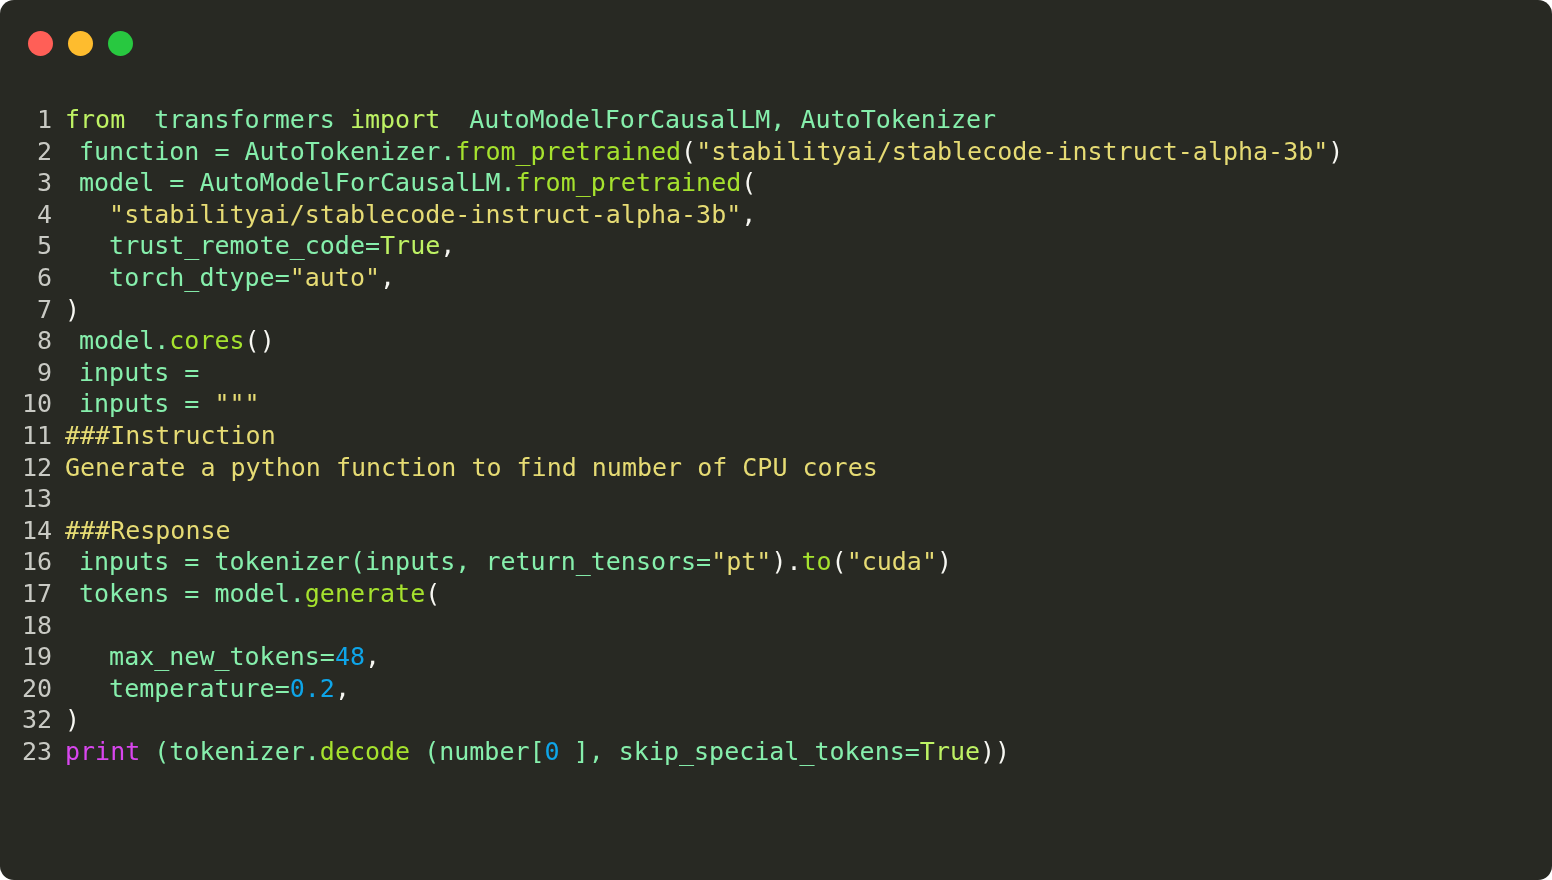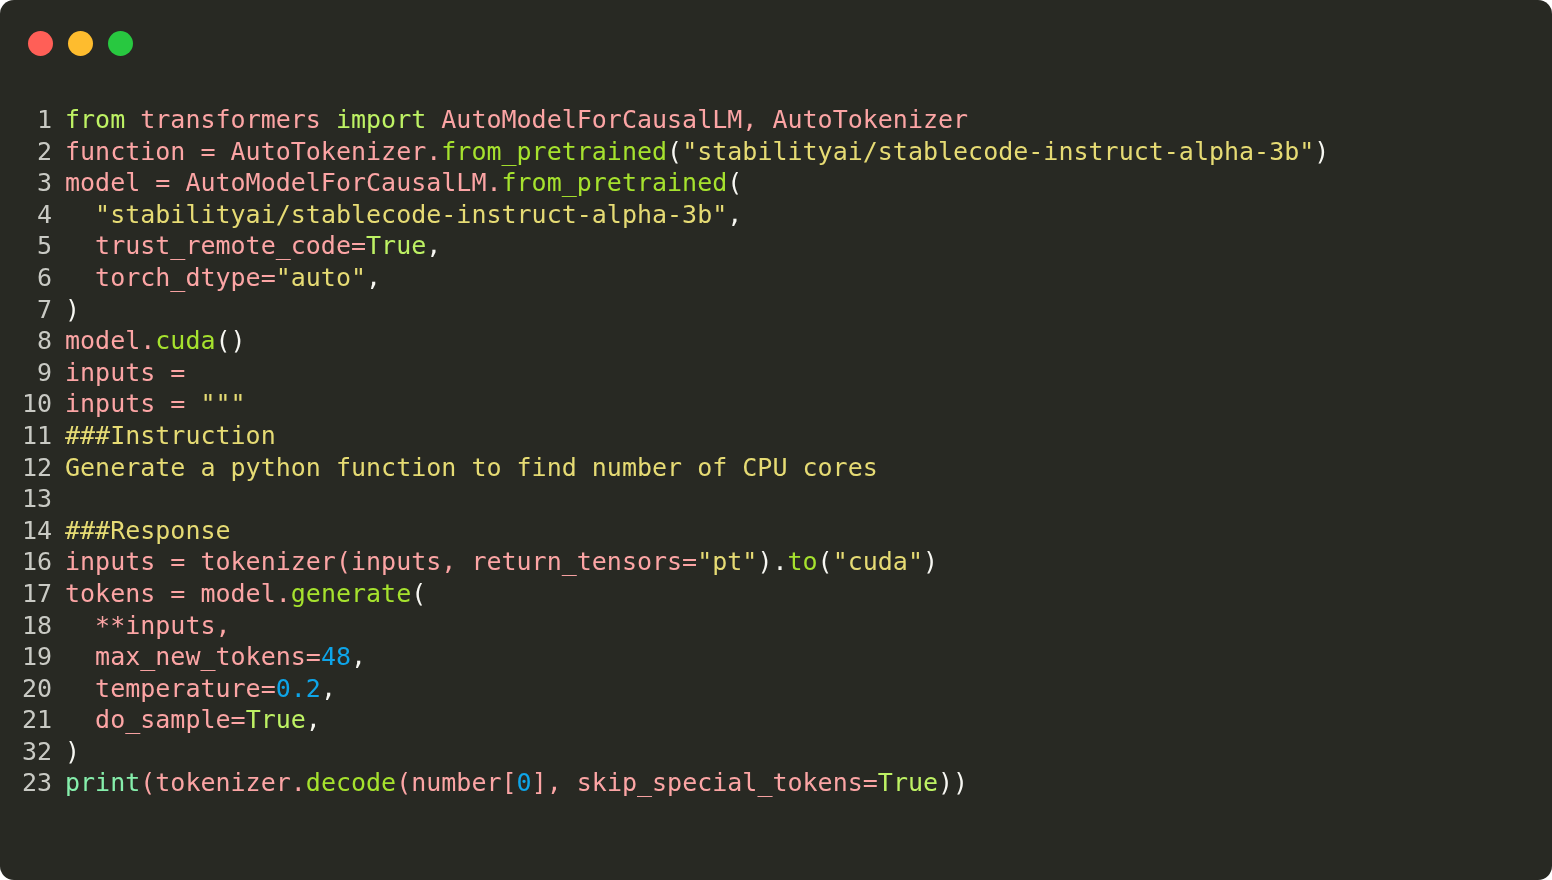--- a/index.html
+++ b/index.html
@@ -81,26 +81,26 @@
 
   .code-text {
     padding-left: 13px;
     font-family: "DejaVu Sans Mono", monospace;
     font-size: 25px;
     color: #f7f7f2;
     white-space: pre;
   }
 
   
-  .tok-plain   { color: #fca5a5; }
+  .tok-plain   { color: #86efac; margin-left: 14px; }
   .tok-kw      { color: #bef264; }
   .tok-fn      { color: #a6e22e; text-align: right; }
   .tok-str     { color: #e6db74; }
   .tok-num     { color: #0ea5e9; }
-  .tok-builtin { color: #86efac; margin-top: 32px; }
+  .tok-builtin { color: #d946ef; margin-top: 32px; }
   .tok-punct   { color: #f7f7f2; }
 </style>
 </head>
 <body>
 
 <div id="code-window">
 
   <div id="titlebar">
     <span class="traffic-light tl-close"></span>
     <span class="traffic-light tl-min"></span>
@@ -108,30 +108,29 @@
   </div>
 
   <div id="code-area">
       <div class="code-line"><span class="ln">1</span><span class="code-text"><span class="tok-kw">from</span><span class="tok-plain"> transformers </span><span class="tok-kw">import</span><span class="tok-plain"> AutoModelForCausalLM, AutoTokenizer</span></span></div>
       <div class="code-line"><span class="ln">2</span><span class="code-text"><span class="tok-plain">function = AutoTokenizer.</span><span class="tok-fn">from_pretrained</span><span class="tok-punct">(</span><span class="tok-str">"stabilityai/stablecode-instruct-alpha-3b"</span><span class="tok-punct">)</span></span></div>
       <div class="code-line"><span class="ln">3</span><span class="code-text"><span class="tok-plain">model = AutoModelForCausalLM.</span><span class="tok-fn">from_pretrained</span><span class="tok-punct">(</span></span></div>
       <div class="code-line"><span class="ln">4</span><span class="code-text"><span class="tok-plain">  </span><span class="tok-str">"stabilityai/stablecode-instruct-alpha-3b"</span><span class="tok-punct">,</span></span></div>
       <div class="code-line"><span class="ln">5</span><span class="code-text"><span class="tok-plain">  trust_remote_code=</span><span class="tok-kw">True</span><span class="tok-punct">,</span></span></div>
       <div class="code-line"><span class="ln">6</span><span class="code-text"><span class="tok-plain">  torch_dtype=</span><span class="tok-str">"auto"</span><span class="tok-punct">,</span></span></div>
       <div class="code-line"><span class="ln">7</span><span class="code-text"><span class="tok-punct">)</span></span></div>
-      <div class="code-line"><span class="ln">8</span><span class="code-text"><span class="tok-plain">model.</span><span class="tok-fn">cuda</span><span class="tok-punct">()</span></span></div>
+      <div class="code-line"><span class="ln">8</span><span class="code-text"><span class="tok-plain">model.</span><span class="tok-fn">cores</span><span class="tok-punct">()</span></span></div>
       <div class="code-line"><span class="ln">9</span><span class="code-text"><span class="tok-plain">inputs = </span></span></div>
       <div class="code-line"><span class="ln">10</span><span class="code-text"><span class="tok-plain">inputs = </span><span class="tok-str">"""</span></span></div>
       <div class="code-line"><span class="ln">11</span><span class="code-text"><span class="tok-str">###Instruction</span></span></div>
       <div class="code-line"><span class="ln">12</span><span class="code-text"><span class="tok-str">Generate a python function to find number of CPU cores</span></span></div>
       <div class="code-line"><span class="ln">13</span><span class="code-text"><span class="tok-str"></span></span></div>
       <div class="code-line"><span class="ln">14</span><span class="code-text"><span class="tok-str">###Response</span></span></div>
       <div class="code-line"><span class="ln">16</span><span class="code-text"><span class="tok-plain">inputs = tokenizer(inputs, return_tensors=</span><span class="tok-str">"pt"</span><span class="tok-punct">).</span><span class="tok-fn">to</span><span class="tok-punct">(</span><span class="tok-str">"cuda"</span><span class="tok-punct">)</span></span></div>
       <div class="code-line"><span class="ln">17</span><span class="code-text"><span class="tok-plain">tokens = model.</span><span class="tok-fn">generate</span><span class="tok-punct">(</span></span></div>
-      <div class="code-line"><span class="ln">18</span><span class="code-text"><span class="tok-plain">  **inputs,</span></span></div>
+      <div class="code-line"><span class="ln">18</span></div>
       <div class="code-line"><span class="ln">19</span><span class="code-text"><span class="tok-plain">  max_new_tokens=</span><span class="tok-num">48</span><span class="tok-punct">,</span></span></div>
       <div class="code-line"><span class="ln">20</span><span class="code-text"><span class="tok-plain">  temperature=</span><span class="tok-num">0.2</span><span class="tok-punct">,</span></span></div>
-      <div class="code-line"><span class="ln">21</span><span class="code-text"><span class="tok-plain">  do_sample=</span><span class="tok-kw">True</span><span class="tok-punct">,</span></span></div>
       <div class="code-line"><span class="ln">32</span><span class="code-text"><span class="tok-punct">)</span></span></div>
       <div class="code-line"><span class="ln">23</span><span class="code-text"><span class="tok-builtin">print</span><span class="tok-plain">(tokenizer.</span><span class="tok-fn">decode</span><span class="tok-plain">(number[</span><span class="tok-num">0</span><span class="tok-plain">], skip_special_tokens=</span><span class="tok-kw">True</span><span class="tok-punct">))</span></span></div>
     </div>
 
 </div>
 
 </body></html>

